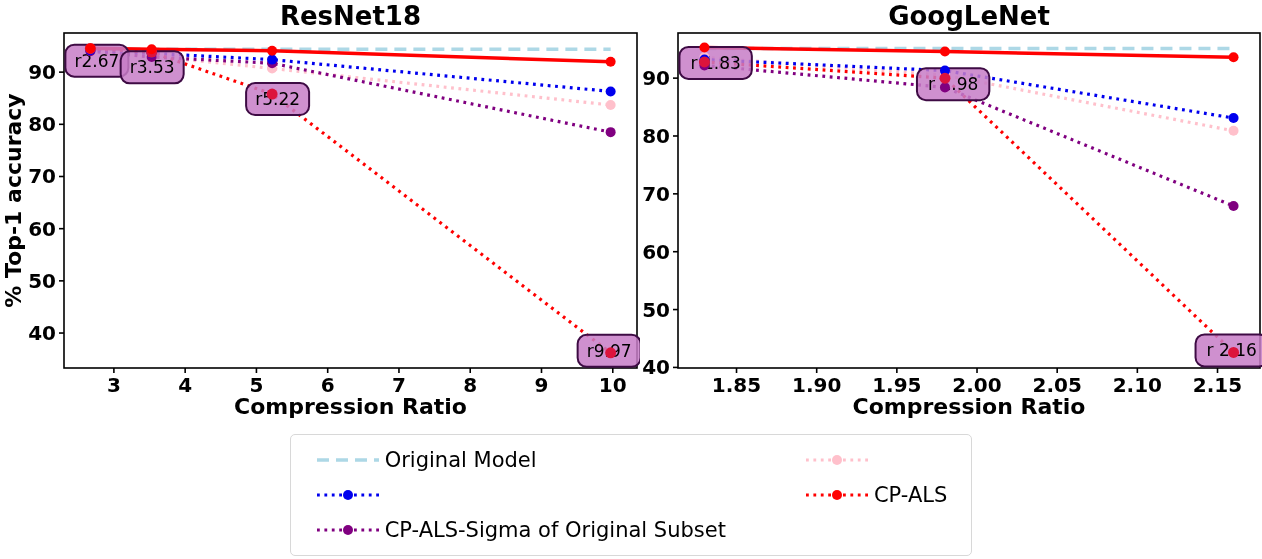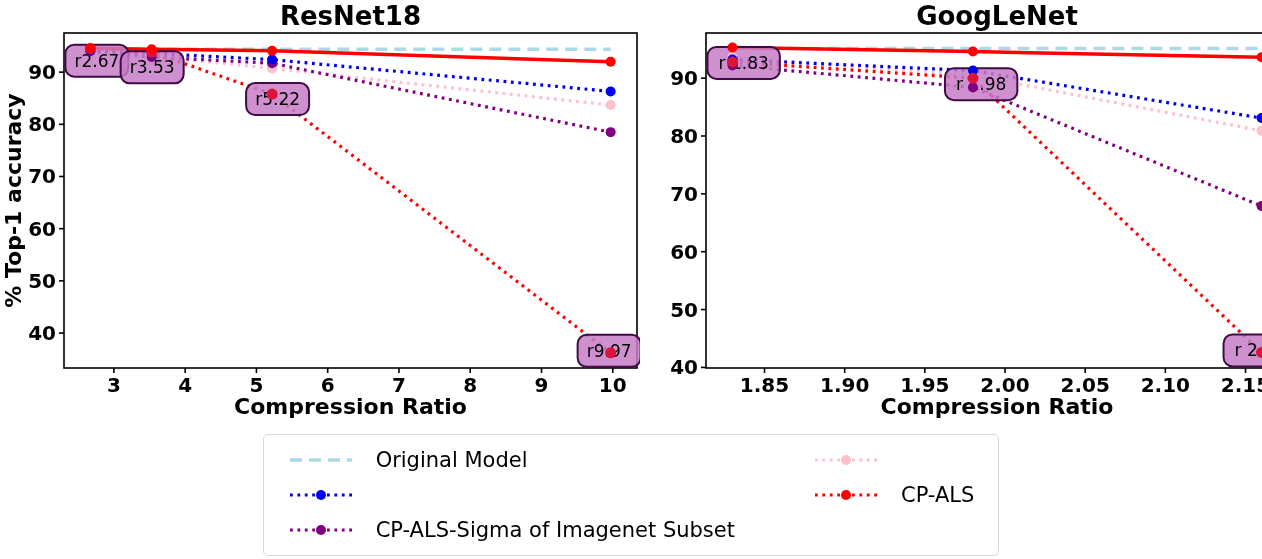--- a/index.html
+++ b/index.html
@@ -1,24 +1,24 @@
 <!DOCTYPE html>
 <html><head>
 <meta charset="utf-8">
 <style>
   html,body{margin:0;padding:0;background:#ffffff;}
   body{width:1262px;height:559px;font-family:"DejaVu Sans","Liberation Sans",sans-serif;overflow:hidden;}
   .figure{width:1262px;height:559px;position:relative;background:#ffffff;}
-  .charts-row{display:flex;flex-direction:row;align-items:flex-start;gap:28px;}
+  .charts-row{display:flex;flex-direction:row;align-items:flex-start;}
   .chart-panel{flex:0 0 auto;}
   .legend-row{display:flex;justify-content:center;margin-top:5px;}
   .legend-box{display:grid;grid-auto-flow:column;grid-template-rows:repeat(3,auto);
     column-gap:78px;row-gap:11px;border:1.5px solid #d8d8d8;border-radius:5px;
     background:#ffffff;padding:13px 24px;}
-  .legend-entry{display:flex;align-items:center;gap:22px;}
+  .legend-entry{display:flex;align-items:center;gap:4px;}
   .legend-label{font-size:21px;color:#000;white-space:nowrap;}
   svg text{font-family:"DejaVu Sans","Liberation Sans",sans-serif;}
 </style>
 </head>
 <body>
 
 <div class="figure">
   <div class="charts-row">
     <div class="chart-panel"><svg width="640" height="425" viewBox="0 0 640 425">
           <text x="350.5" y="25" text-anchor="middle" font-size="26" font-weight="bold" fill="#000">ResNet18</text>
@@ -159,21 +159,21 @@
           <svg width="66" height="24">
             <line x1="2" y1="12" x2="64" y2="12" stroke="#0000EE" stroke-width="3.2" stroke-dasharray="2.8 4.6"></line>
             <circle cx="33" cy="12" r="5" fill="#0000EE"></circle>
           </svg>
         </div>
         <div class="legend-entry">
           <svg width="66" height="24">
             <line x1="2" y1="12" x2="64" y2="12" stroke="#800080" stroke-width="3.2" stroke-dasharray="2.8 4.6"></line>
             <circle cx="33" cy="12" r="5" fill="#800080"></circle>
           </svg>
-          <span class="legend-label">CP-ALS-Sigma of Imagenet Subset</span>
+          <span class="legend-label">CP-ALS-Sigma of Original Subset</span>
         </div>
         <div class="legend-entry">
           <svg width="66" height="24">
             <line x1="2" y1="12" x2="64" y2="12" stroke="#FFC0CB" stroke-width="3.2" stroke-dasharray="2.8 4.6"></line>
             <circle cx="33" cy="12" r="5" fill="#FFC0CB"></circle>
           </svg>
         </div>
         <div class="legend-entry">
           <svg width="66" height="24">
             <line x1="2" y1="12" x2="64" y2="12" stroke="#FF0000" stroke-width="3.2" stroke-dasharray="2.8 4.6"></line>

